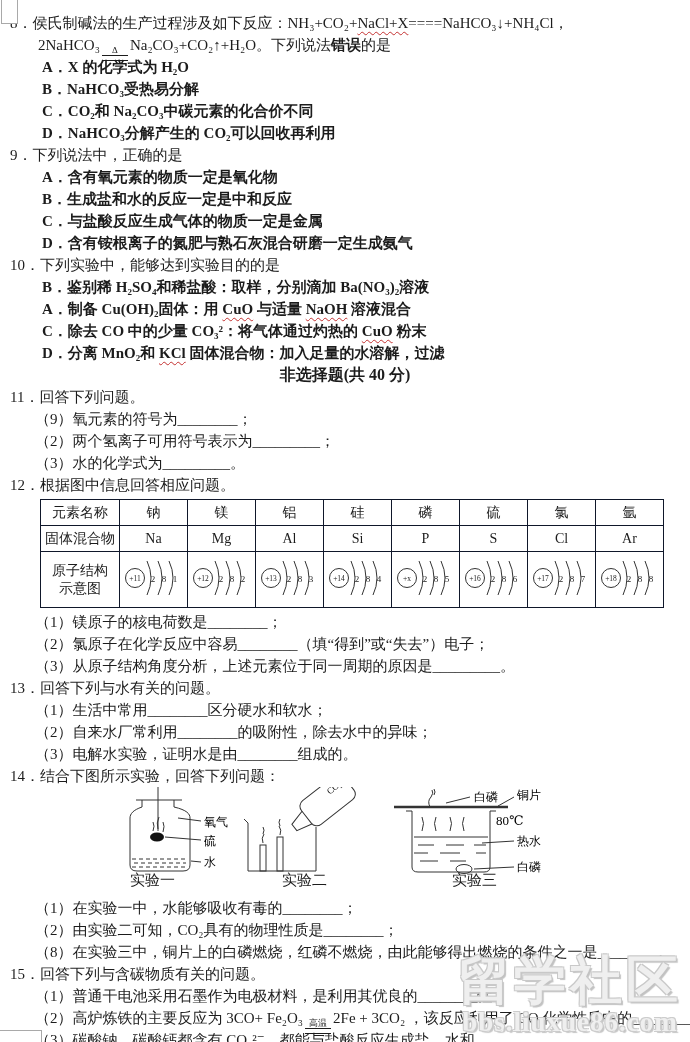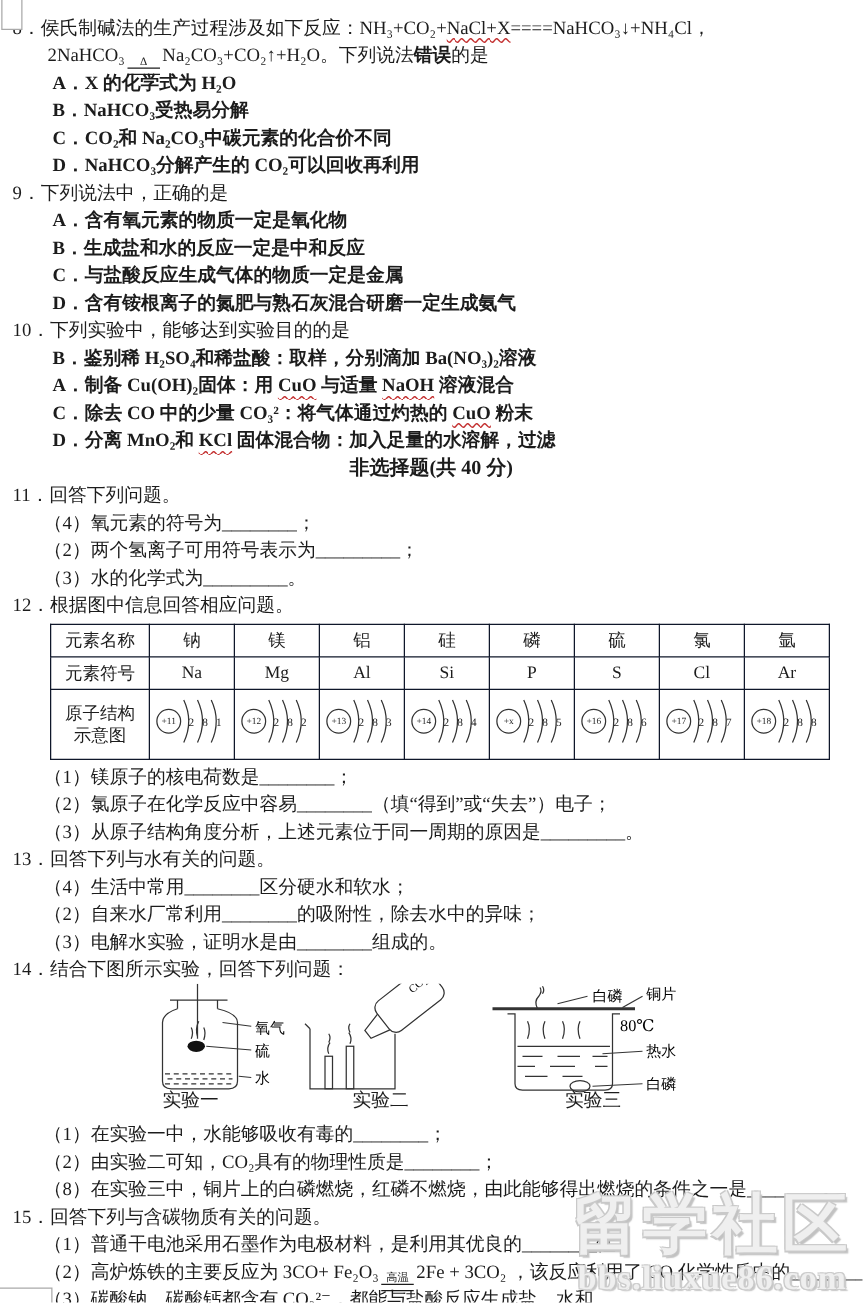--- a/index.html
+++ b/index.html
@@ -64,40 +64,40 @@
 
   <div class="line qheader">10．下列实验中，能够达到实验目的的是</div>
   <div class="line opt"><span>B．鉴别稀 H₂SO₄和稀盐酸：取样，分别滴加 Ba(NO₃)₂溶液</span></div>
   <div class="line opt"><span>A．制备 Cu(OH)₂固体：用 </span><span class="sq">CuO</span><span> 与适量 </span><span class="sq">NaOH</span><span> 溶液混合</span></div>
   <div class="line opt"><span>C．除去 CO 中的少量 CO₃²：将气体通过灼热的 </span><span class="sq">CuO</span><span> 粉末</span></div>
   <div class="line opt"><span>D．分离 MnO₂和 </span><span class="sq">KCl</span><span> 固体混合物：加入足量的水溶解，过滤</span></div>
 
   <div class="section-title">非选择题(共 40 分)</div>
 
   <div class="line qheader">11．回答下列问题。</div>
-  <div class="line sub">（4）氧元素的符号为________；</div>
+  <div class="line sub">（9）氧元素的符号为________；</div>
   <div class="line sub">（2）两个氢离子可用符号表示为_________；</div>
   <div class="line sub">（3）水的化学式为_________。</div>
 
   <div class="line qheader">12．根据图中信息回答相应问题。</div>
   <table class="eltable" id="elTable">
       <tbody>
         <tr class="r1">
           <td class="hcol">元素名称</td>
           <td class="ecol">钠</td>
           <td class="ecol">镁</td>
           <td class="ecol">铝</td>
           <td class="ecol">硅</td>
           <td class="ecol">磷</td>
           <td class="ecol">硫</td>
           <td class="ecol">氯</td>
           <td class="ecol">氩</td>
         </tr>
         <tr class="r2">
-          <td class="hcol">元素符号</td>
+          <td class="hcol">固体混合物</td>
           <td class="ecol">Na</td>
           <td class="ecol">Mg</td>
           <td class="ecol">Al</td>
           <td class="ecol">Si</td>
           <td class="ecol">P</td>
           <td class="ecol">S</td>
           <td class="ecol">Cl</td>
           <td class="ecol">Ar</td>
         </tr>
         <tr class="r3">
@@ -183,21 +183,21 @@
               <text x="52" y="28.5" font-size="9" text-anchor="middle" fill="#1c1c1c">8</text>
             </svg></td>
         </tr>
       </tbody>
     </table>
   <div class="line sub">（1）镁原子的核电荷数是________；</div>
   <div class="line sub">（2）氯原子在化学反应中容易________（填“得到”或“失去”）电子；</div>
   <div class="line sub">（3）从原子结构角度分析，上述元素位于同一周期的原因是_________。</div>
 
   <div class="line qheader">13．回答下列与水有关的问题。</div>
-  <div class="line sub">（4）生活中常用________区分硬水和软水；</div>
+  <div class="line sub">（1）生活中常用________区分硬水和软水；</div>
   <div class="line sub">（2）自来水厂常利用________的吸附性，除去水中的异味；</div>
   <div class="line sub">（3）电解水实验，证明水是由________组成的。</div>
 
   <div class="line qheader">14．结合下图所示实验，回答下列问题：</div>
 
   <div class="diagrams">
 
     <div class="exp" style="left:106px;">
       <svg width="140" height="86" viewBox="0 0 140 86">
         <g fill="none" stroke="#333" stroke-width="1">

